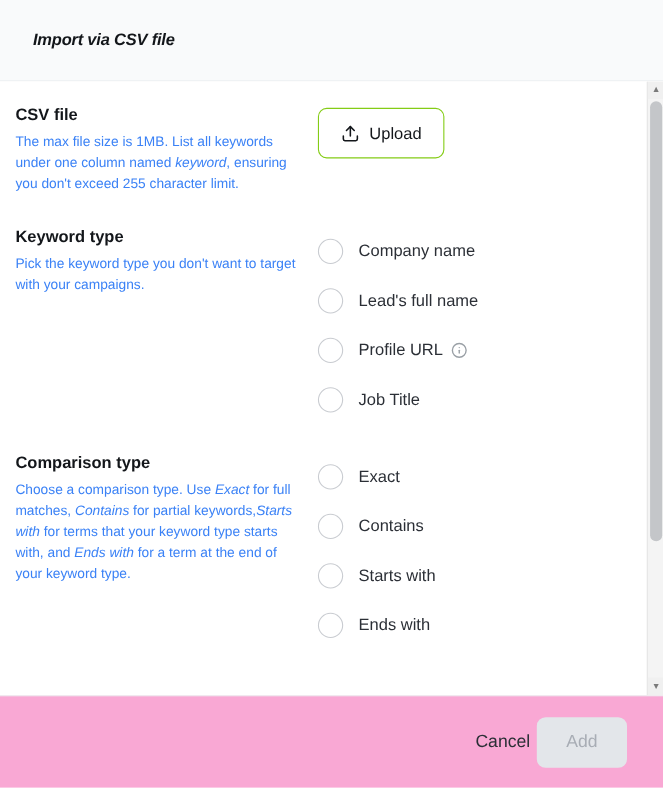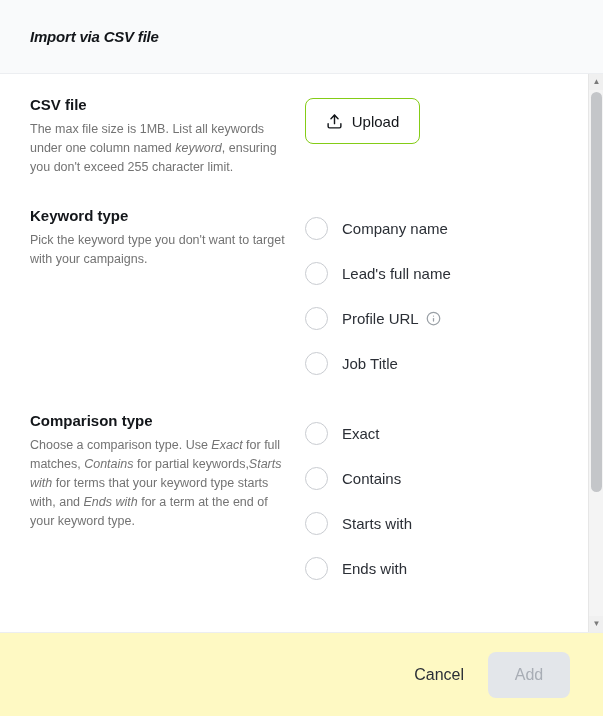--- a/index.html
+++ b/index.html
@@ -84,41 +84,41 @@
     position: absolute;
     left: 2px;
     top: 18px;
     width: 11px;
     height: 400px;
     background: #c4c6c9;
     border-radius: 6px;
   }
   .section {
     display: flex;
-    padding: 0 30px;
+    padding: 0 14px;
     box-sizing: border-box;
   }
   .section + .section {
     margin-top: 30px;
   }
   .section-left {
     width: 275px;
     padding-right: 18px;
     box-sizing: border-box;
   }
   .section-label {
     font-size: 15px;
     font-weight: bold;
     color: #13161a;
     margin-bottom: 7px;
   }
   .section-desc {
     font-size: 12.5px;
     line-height: 19px;
-    color: #737373;
+    color: #3b82f6;
   }
   .section-desc em {
     font-style: italic;
   }
   .section-right {
     flex: 1;
     padding-top: 2px;
   }
   .upload-button {
     width: 115px;
@@ -170,24 +170,23 @@
     color: #9aa0a6;
   }
   .keyword-group { margin-top: 0; }
   .comparison-group { margin-top: 0; }
   .dialog-footer {
     height: 84px;
     min-height: 84px;
     display: flex;
     align-items: center;
     justify-content: flex-end;
-    gap: 18px;
     padding: 0 33px 0 0;
     border-top: 1px solid #eceef1;
-    background: #fef9c3;
+    background: #f9a8d4;
     box-sizing: border-box;
   }
   .cancel-button {
     background: transparent;
     border: none;
     font-size: 16px;
     color: #2b2f36;
     cursor: pointer;
     padding: 10px 6px;
     font-family: "Liberation Sans", sans-serif;

